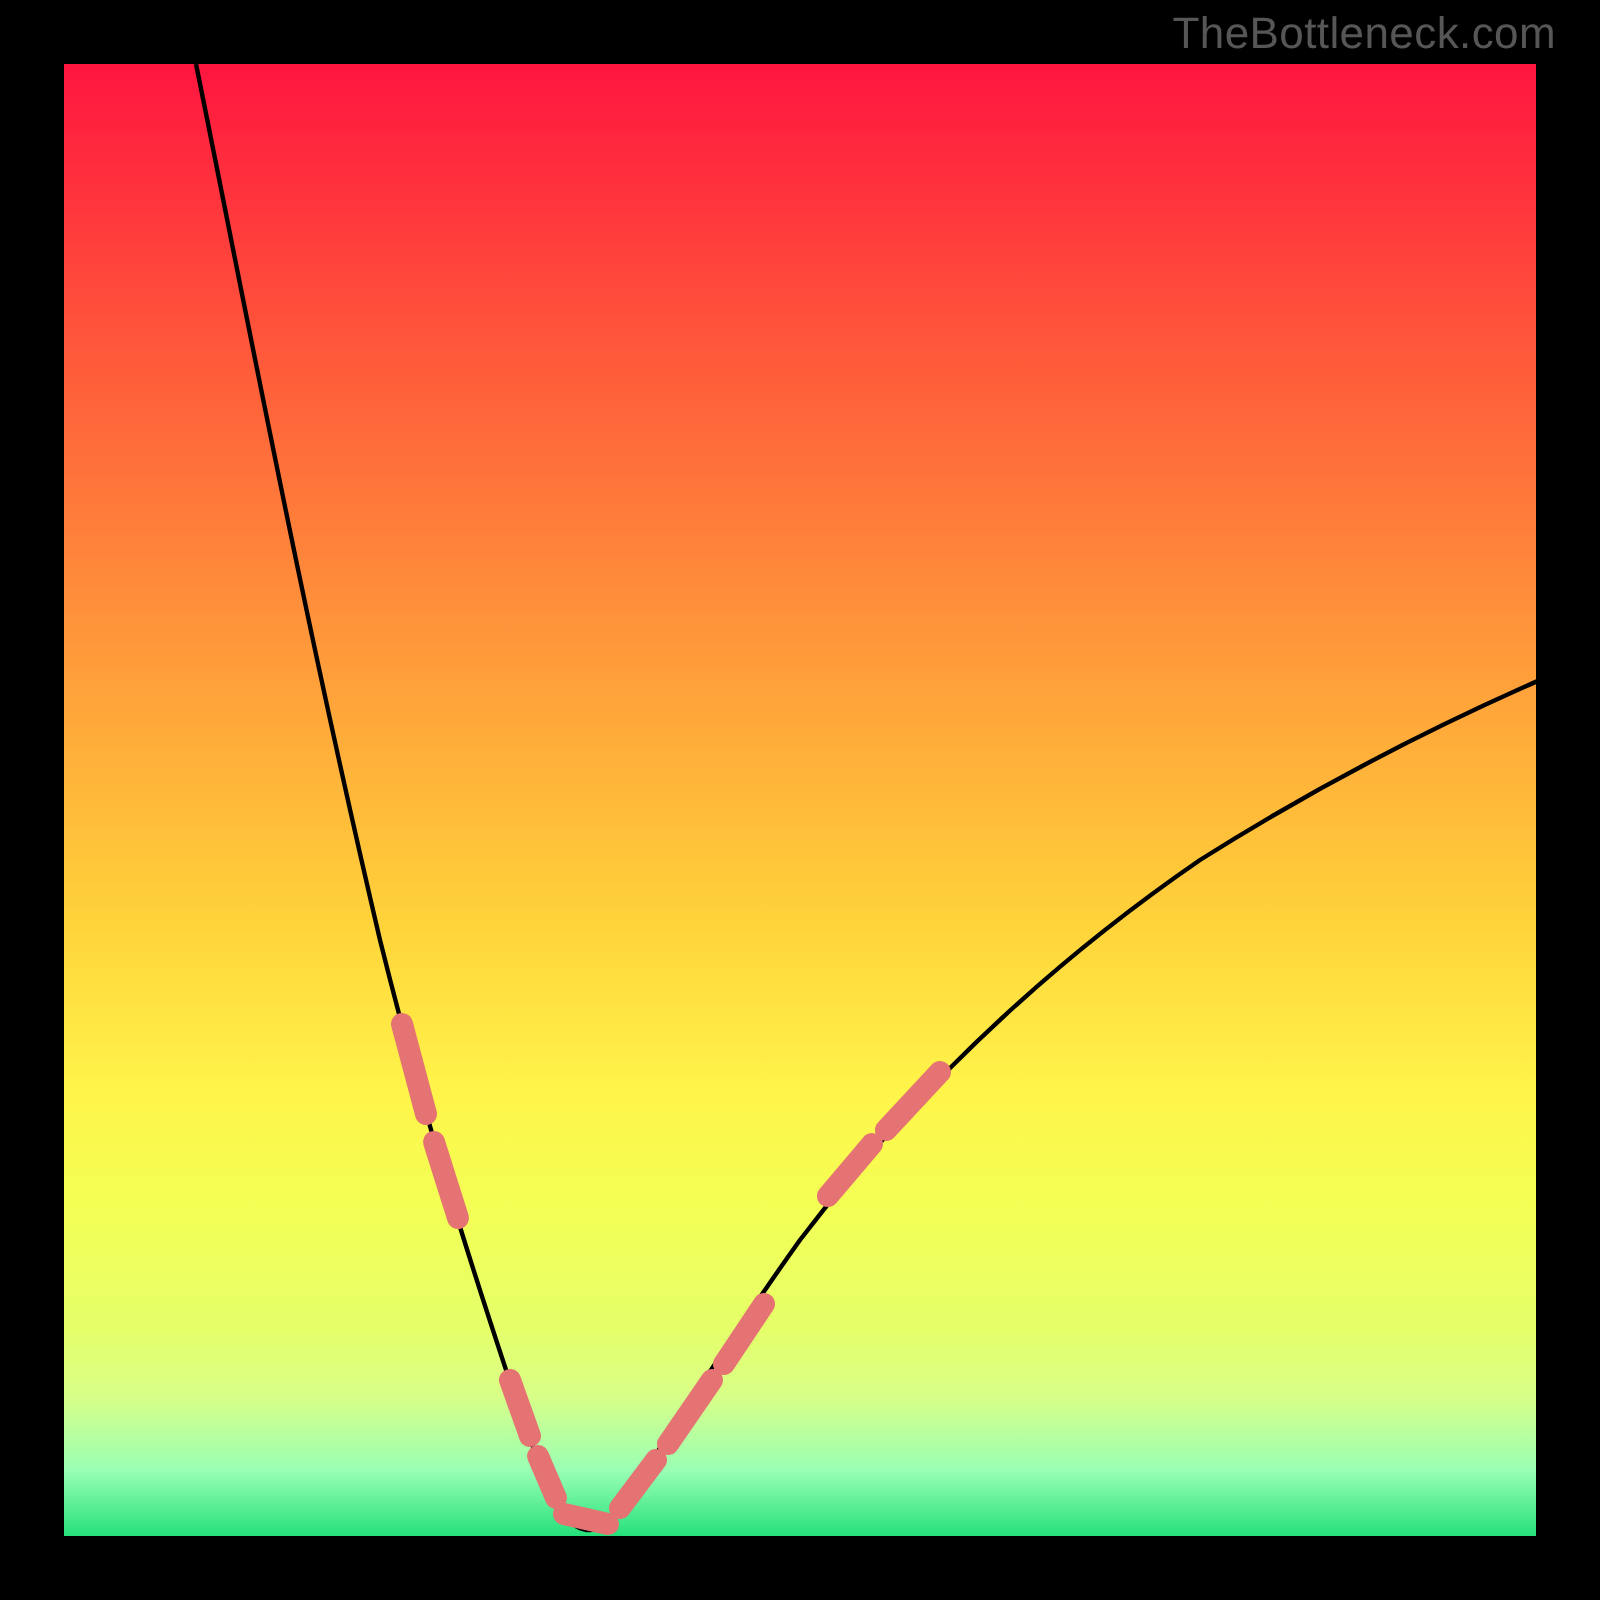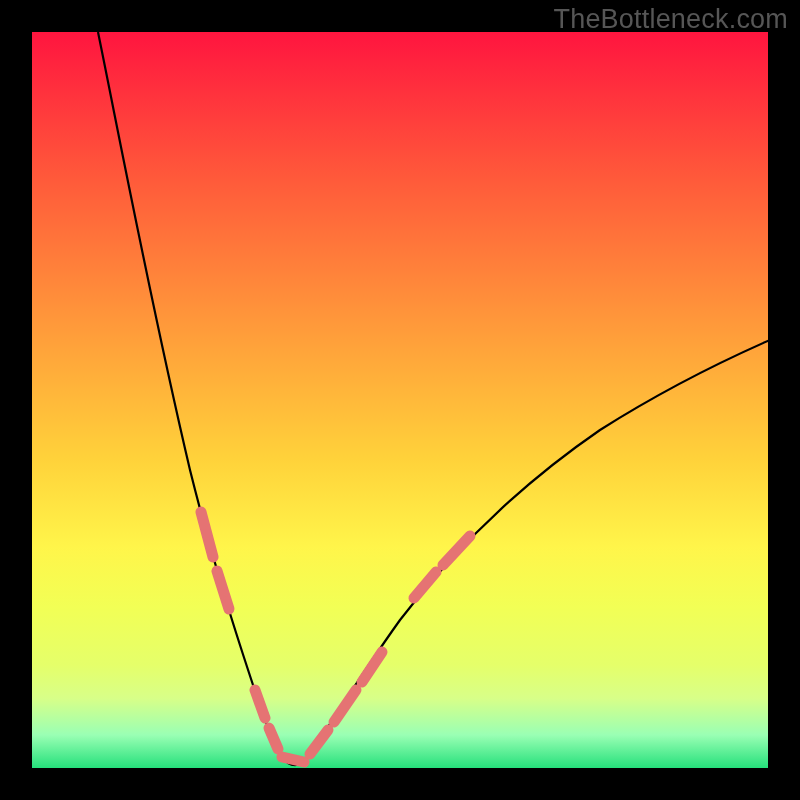--- a/index.html
+++ b/index.html
@@ -11,23 +11,23 @@
     width: 800px;
     height: 800px;
     position: relative;
   }
   svg {
     display: block;
   }
   .watermark {
     position: absolute;
     top: 4px;
-    right: 12px;
+    right: 22px;
     font-family: Arial, Helvetica, sans-serif;
-    font-size: 27px;
+    font-size: 22px;
     color: #565656;
     font-weight: normal;
     letter-spacing: 0.2px;
   }
 </style>
 </head>
 <body>
 
 <div class="chart-container">
   <svg width="800" height="800" viewBox="0 0 800 800">

